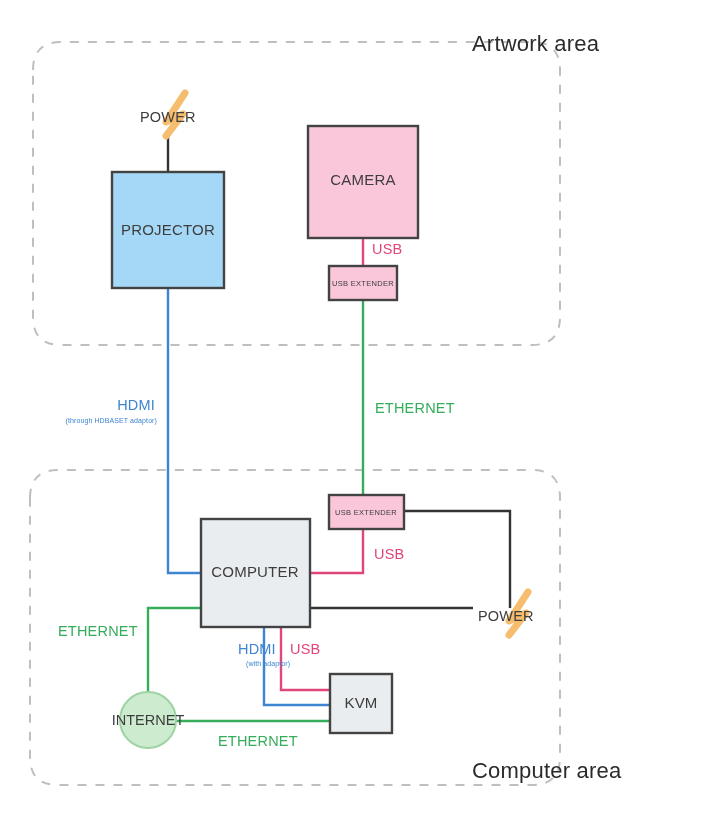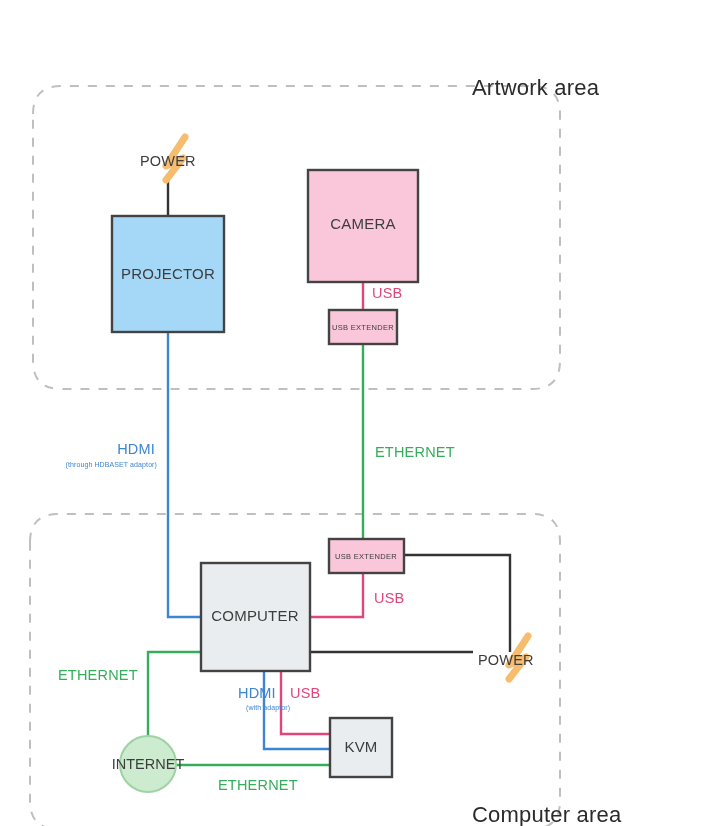--- a/index.html
+++ b/index.html
@@ -15,21 +15,20 @@
     position: relative;
     overflow: hidden;
     color: #3d3d3d;
   }
   #diagram-root {
     position: absolute;
     left: 0;
     top: 0;
     width: 702px;
     height: 620px;
-    margin-top: 44px;
   }
   svg#diagram-svg {
     position: absolute;
     left: 0;
     top: 0;
     width: 702px;
     height: 826px;
     display: block;
   }
   

